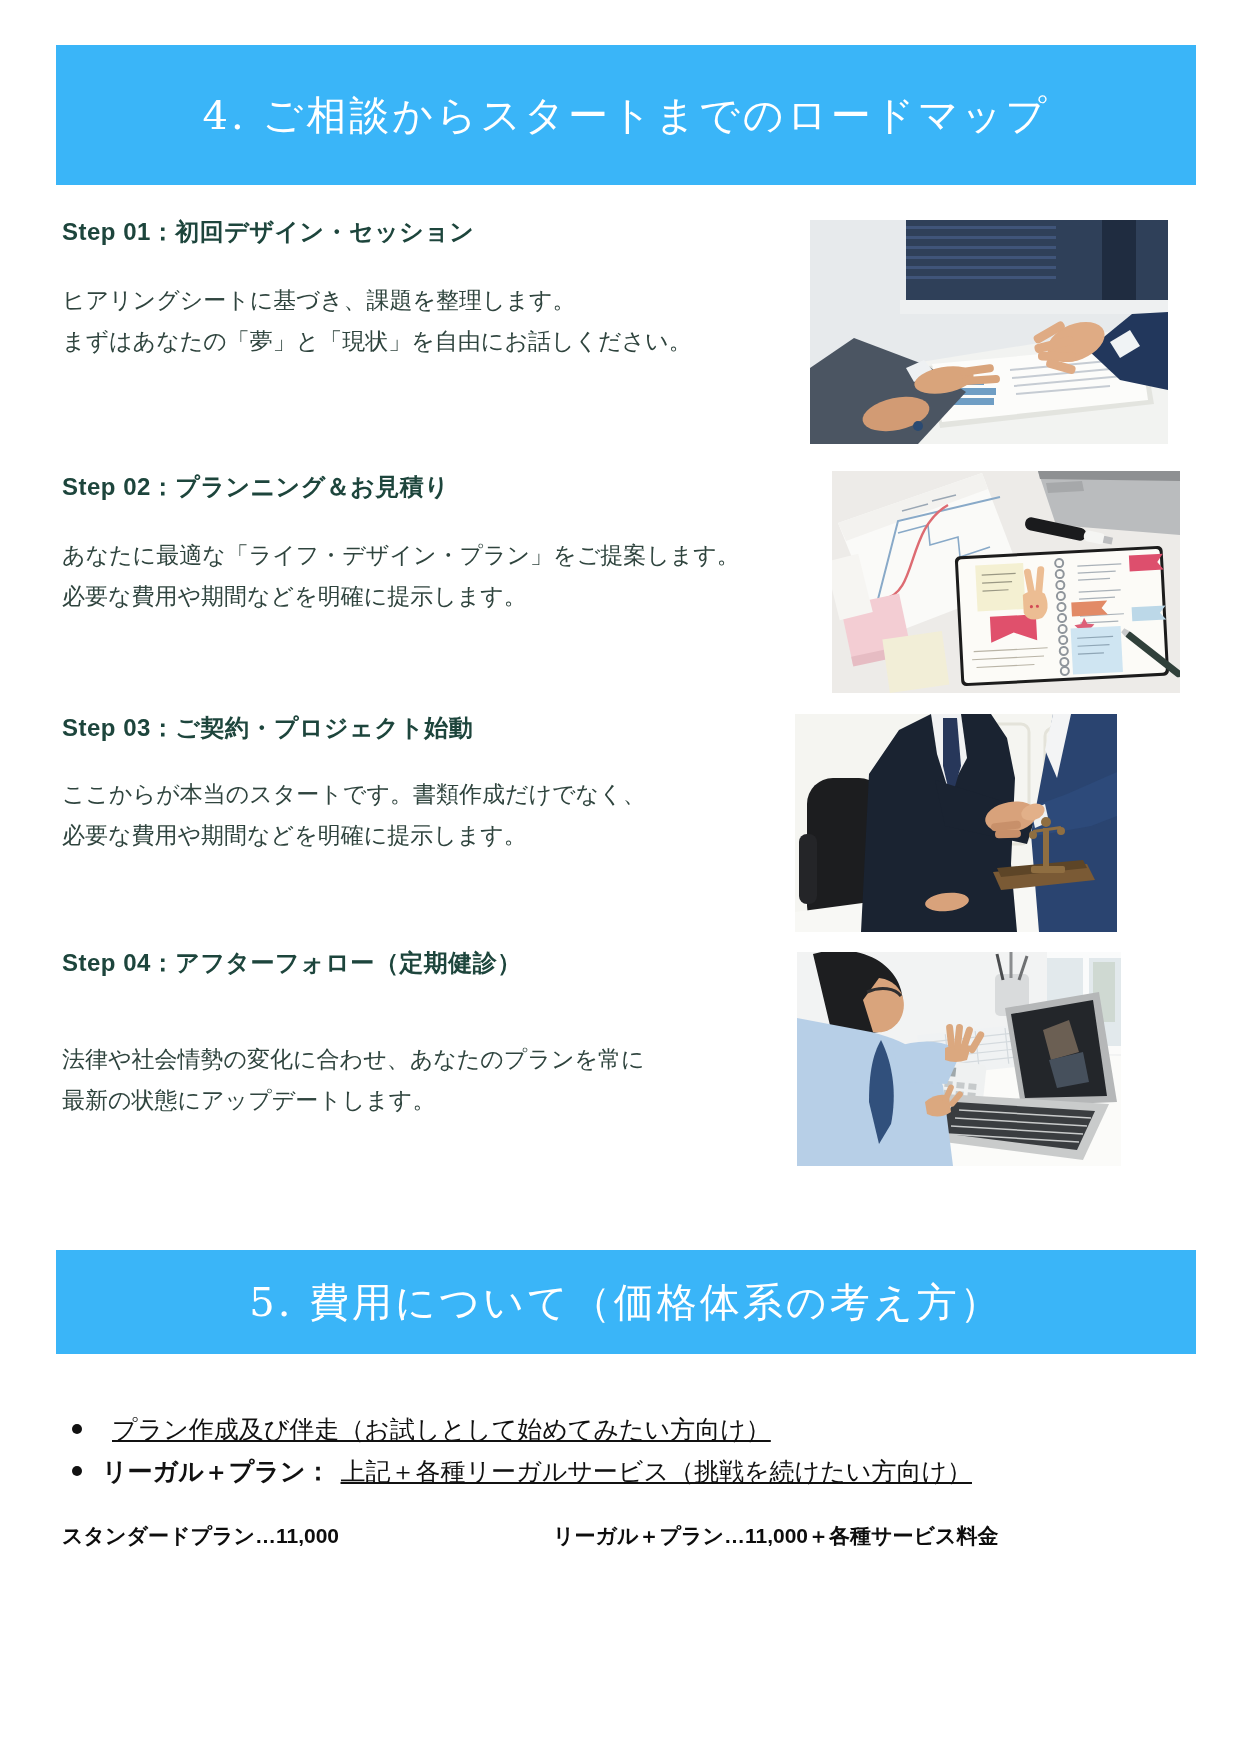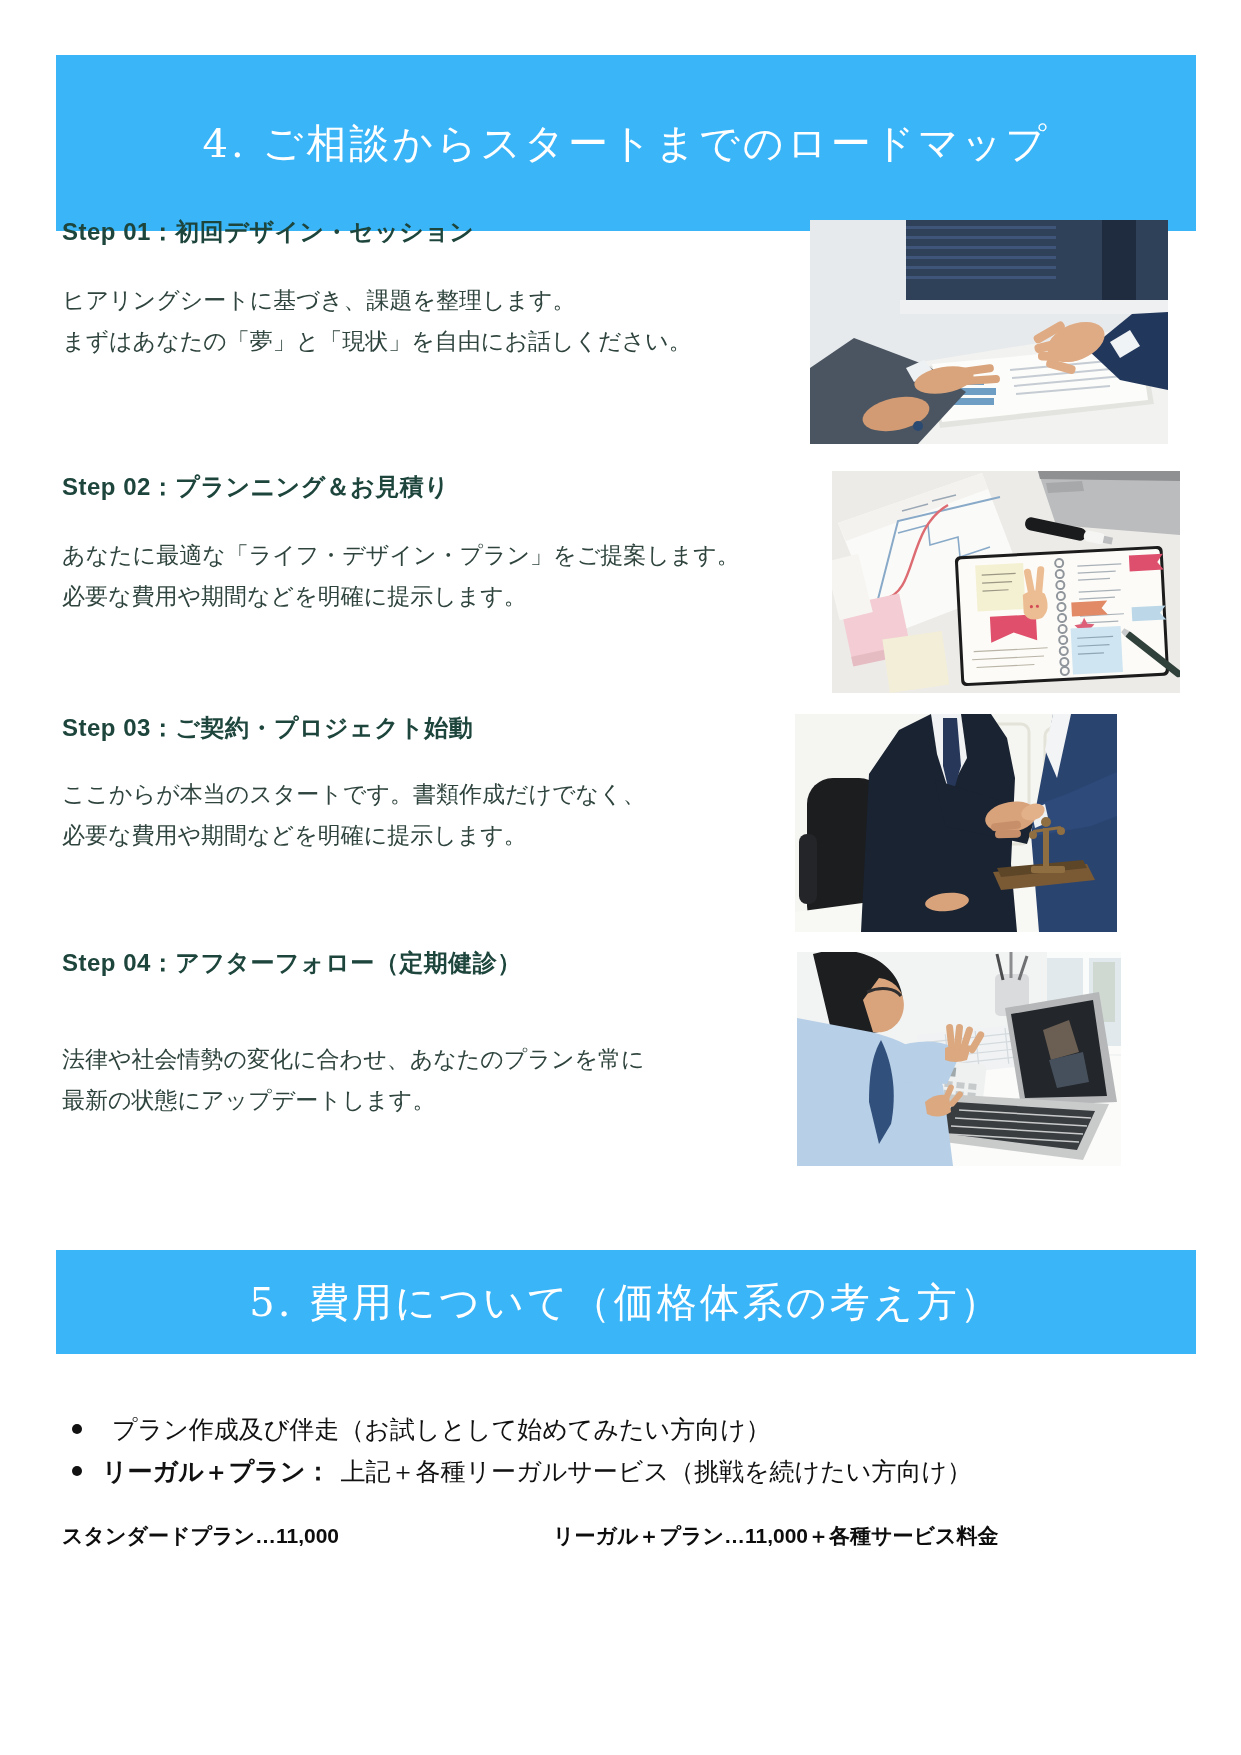--- a/index.html
+++ b/index.html
@@ -1,21 +1,21 @@
 <!DOCTYPE html>
 <html><head>
 <meta charset="utf-8">
 <style>
   html,body{margin:0;padding:0;background:#ffffff;}
   body{width:1241px;height:1755px;font-family:"Liberation Sans","DejaVu Sans",sans-serif;}
   .page{position:relative;width:1241px;height:1755px;background:#ffffff;overflow:hidden;}
 
   .banner{position:absolute;left:56px;width:1140px;background:#3ab5f8;
           display:flex;align-items:center;justify-content:center;}
-  .banner-1{top:55px;height:176px;}
+  .banner-1{top:45px;height:140px;}
   .banner-2{top:1250px;height:104px;}
   .banner h1{margin:0;font-family:"DejaVu Serif","Liberation Serif",serif;font-weight:400;
              color:#ffffff;font-size:40px;letter-spacing:3px;}
 
   .step-heading{position:absolute;left:62px;margin:0;color:#1d453c;
                 font-size:24px;font-weight:bold;letter-spacing:0.5px;}
   .sh1{top:216px;} .sh2{top:471px;} .sh3{top:712px;} .sh4{top:947px;}
 
   .step-body{position:absolute;left:62px;color:#2f443e;font-size:23px;line-height:41px;}
   .sb1{top:280px;} .sb2{top:535px;} .sb3{top:774px;} .sb4{top:1011px;margin-top:28px;}
@@ -24,21 +24,21 @@
   .p1{left:810px;top:220px;width:358px;height:224px;}
   .p2{left:832px;top:471px;width:348px;height:222px;}
   .p3{left:795px;top:714px;width:322px;height:218px;}
   .p4{left:797px;top:952px;width:324px;height:214px;}
 
   .plan-list{position:absolute;left:66px;top:1408px;margin:0;padding:0;list-style:none;}
   .plan-item{display:flex;align-items:flex-start;line-height:42px;color:#111111;font-size:25px;}
   .bullet-dot{flex:0 0 auto;width:10px;height:10px;border-radius:50%;background:#111111;
               margin:16px 20px 0 6px;}
   .plan-label{font-weight:bold;white-space:nowrap;}
-  .plan-desc{margin-left:10px;white-space:nowrap;}
+  .plan-desc{margin-left:10px;white-space:nowrap;text-decoration:underline;}
 
   .price{position:absolute;top:1522px;font-size:21px;font-weight:bold;color:#0d0d0d;white-space:nowrap;}
   .price-left{left:62px;}
   .price-right{left:553px;}
 </style>
 </head>
 <body>
 
 <div class="page">
 

